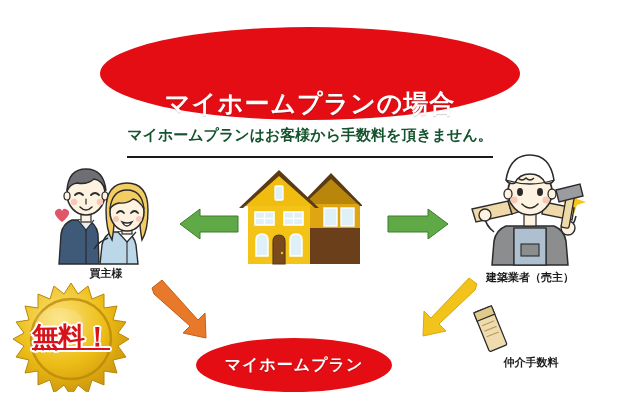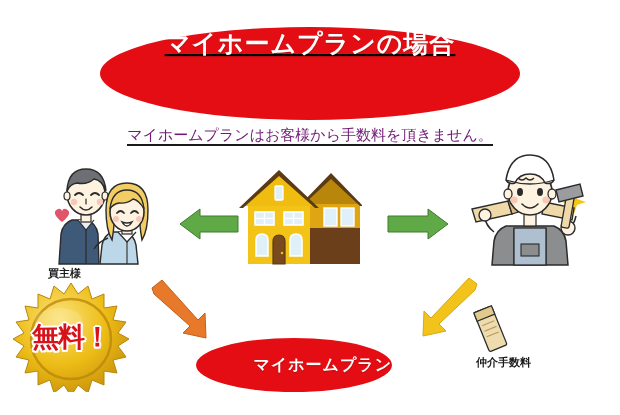--- a/index.html
+++ b/index.html
@@ -21,54 +21,53 @@
   
   .title-ellipse {
     position: absolute;
     left: 100px;
     top: 27px;
     width: 420px;
     height: 93px;
     background: #e30d13;
     border-radius: 50% / 50%;
     display: flex;
-    align-items: flex-start;
+    align-items: flex-end;
     justify-content: center;
-    text-decoration: underline;
   }
   .title-text {
     color: #ffffff;
     font-size: 25px;
     font-weight: bold;
     letter-spacing: 1px;
     text-shadow: 0 1px 1px rgba(0,0,0,0.18);
     white-space: nowrap;
   }
 
   
   .subtitle {
     position: absolute;
     left: 0;
     top: 126px;
     width: 620px;
     text-align: center;
   }
   .subtitle span {
     font-size: 15px;
-    font-weight: normal;
-    color: #701a75;
+    font-weight: bold;
+    color: #14532d;
     border-bottom: 2px solid #1a1a1a;
-    padding-bottom: 1px;
+    padding-bottom: 13px;
     white-space: nowrap;
   }
 
   
   .node-label {
     position: absolute;
-    text-align: left;
+    text-align: center;
     font-size: 11px;
     font-weight: bold;
     color: #1a1a1a;
     white-space: nowrap;
   }
 
   
   .buyers {
     position: absolute;
     left: 48px;
@@ -140,34 +139,35 @@
     color: #d8121a;
     letter-spacing: -1px;
     text-shadow:
       1.5px 1.5px 0 #ffffff,
       -1.5px 1.5px 0 #ffffff,
       1.5px -1.5px 0 #ffffff,
       -1.5px -1.5px 0 #ffffff,
       0 2px 0 #ffffff, 2px 0 0 #ffffff,
       0 -2px 0 #ffffff, -2px 0 0 #ffffff;
     pointer-events: none;
+    text-decoration: underline;
   }
 
   
   .plan-ellipse {
     position: absolute;
     left: 196px;
     top: 338px;
     width: 196px;
     height: 54px;
     background: #e30d13;
     border-radius: 50% / 50%;
     display: flex;
     align-items: center;
-    justify-content: flex-end;
+    justify-content: center;
   }
   .plan-text {
     color: #ffffff;
     font-size: 16px;
     font-weight: bold;
     letter-spacing: 1px;
     text-shadow: 0 1px 1px rgba(0,0,0,0.18);
     white-space: nowrap;
   }
 
@@ -320,20 +320,21 @@
 
       <ellipse cx="52" cy="40" rx="3" ry="4" fill="#2b2b2b"></ellipse>
       <ellipse cx="72" cy="40" rx="3" ry="4" fill="#2b2b2b"></ellipse>
 
       <circle cx="46" cy="48" r="3.6" fill="#f7c8b6"></circle>
       <circle cx="78" cy="48" r="3.6" fill="#f7c8b6"></circle>
 
       <path d="M54 52 q8 8 16 0" stroke="#2b2b2b" stroke-width="1.6" fill="none" stroke-linecap="round"></path>
     </svg>
   </div>
+  <div class="node-label builder-label">建築業者（売主）</div>
 
   <svg class="arrow-svg arrow-left-green" width="60" height="36" viewBox="0 0 60 36">
     <polygon points="60,10 22,10 22,3 2,18 22,33 22,26 60,26" fill="#5faa46" stroke="#3f7c2e" stroke-width="1"></polygon>
   </svg>
 
   <svg class="arrow-svg arrow-right-green" width="62" height="36" viewBox="0 0 62 36">
     <polygon points="0,10 40,10 40,3 60,18 40,33 40,26 0,26" fill="#5faa46" stroke="#3f7c2e" stroke-width="1"></polygon>
   </svg>
 
   <svg class="arrow-svg arrow-orange" width="68" height="66" viewBox="0 0 68 66">

